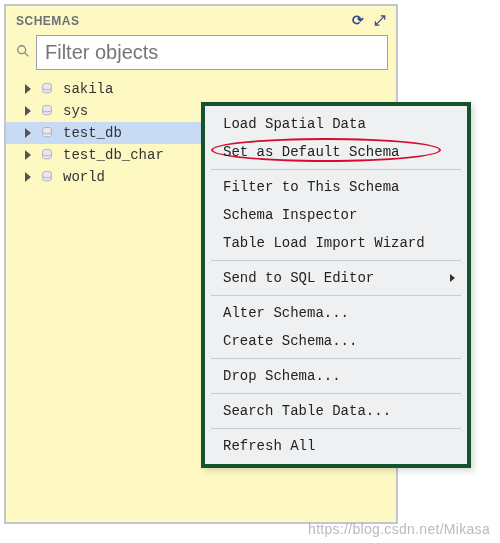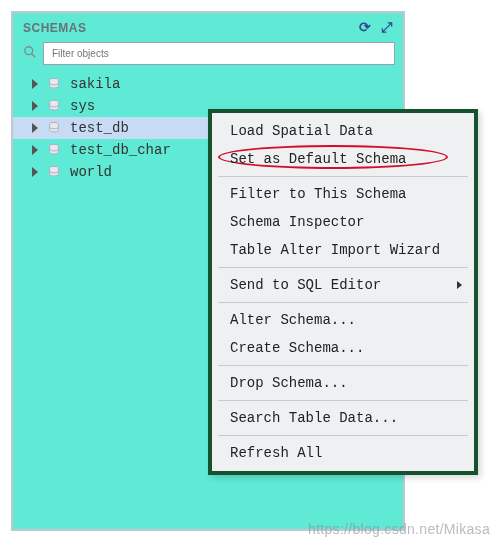--- a/index.html
+++ b/index.html
@@ -10,23 +10,23 @@
     font-family: Tahoma, Arial, sans-serif;
     font-size: 13px;
     color: #333;
     position: relative;
     overflow: hidden;
   }
   .panel {
     border: 2px solid #c3c6d1;
     width: 394px;
     height: 520px;
-    margin: 11px;
+    margin: 4px;
     position: relative;
-    background: #5eead4;
+    background: #fef9c3;
   }
   .header {
     display: flex;
     align-items: center;
     padding: 6px 10px 4px 10px;
     font-weight: bold;
     color: #6c7079;
     letter-spacing: 0.5px;
   }
   .header-title { flex: 1; font-size: 12px; }
@@ -41,21 +41,21 @@
   .search-icon {
     color: #888;
     font-size: 15px;
     width: 18px;
     text-align: center;
   }
   .search-input {
     flex: 1;
     border: 1px solid #9aa0b0;
     padding: 5px 8px;
-    font-size: 10px;
+    font-size: 20px;
     color: #888;
     outline: none;
     font-family: inherit;
   }
   .tree {
     padding: 2px 0;
   }
   .tree-item {
     display: flex;
     align-items: center;
@@ -228,21 +228,21 @@
         <span>Set as Default Schema</span>
       </div>
       <div class="menu-sep"></div>
       <div class="menu-item">
         <span>Filter to This Schema</span>
       </div>
       <div class="menu-item">
         <span>Schema Inspector</span>
       </div>
       <div class="menu-item">
-        <span>Table Alter Import Wizard</span>
+        <span>Table Load Import Wizard</span>
       </div>
       <div class="menu-sep"></div>
       <div class="menu-item">
         <span>Send to SQL Editor</span>
         <span class="submenu-arrow"></span>
       </div>
       <div class="menu-sep"></div>
       <div class="menu-item">
         <span>Alter Schema...</span>
       </div>

